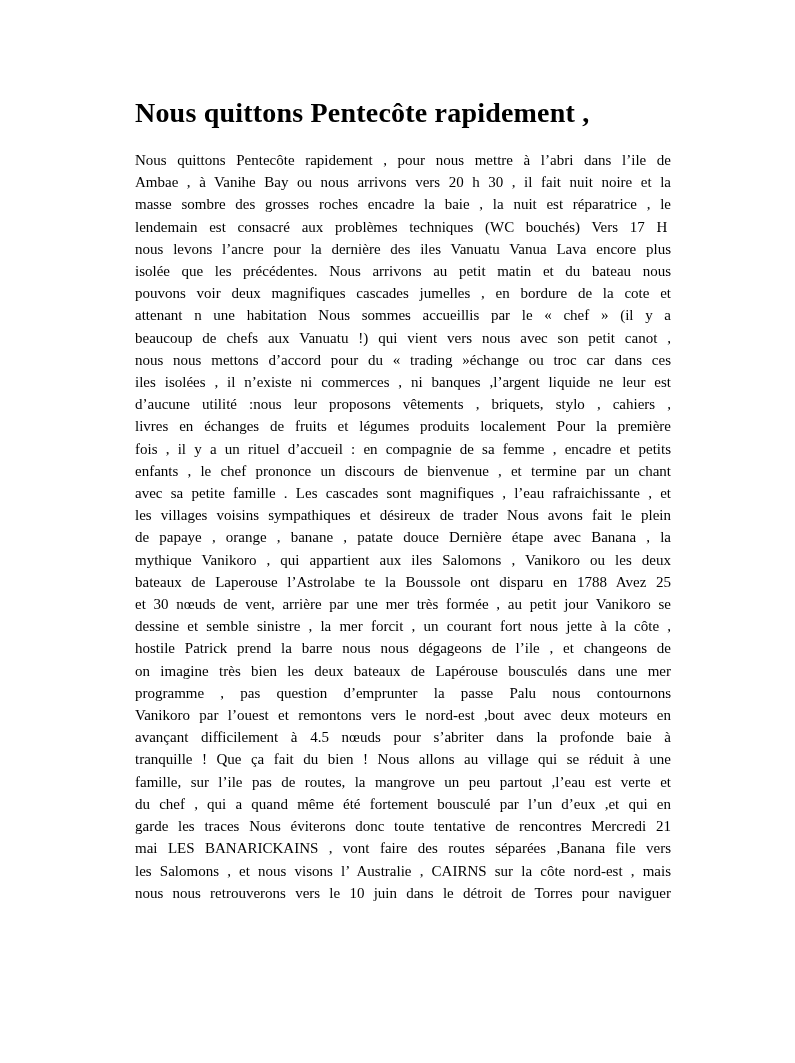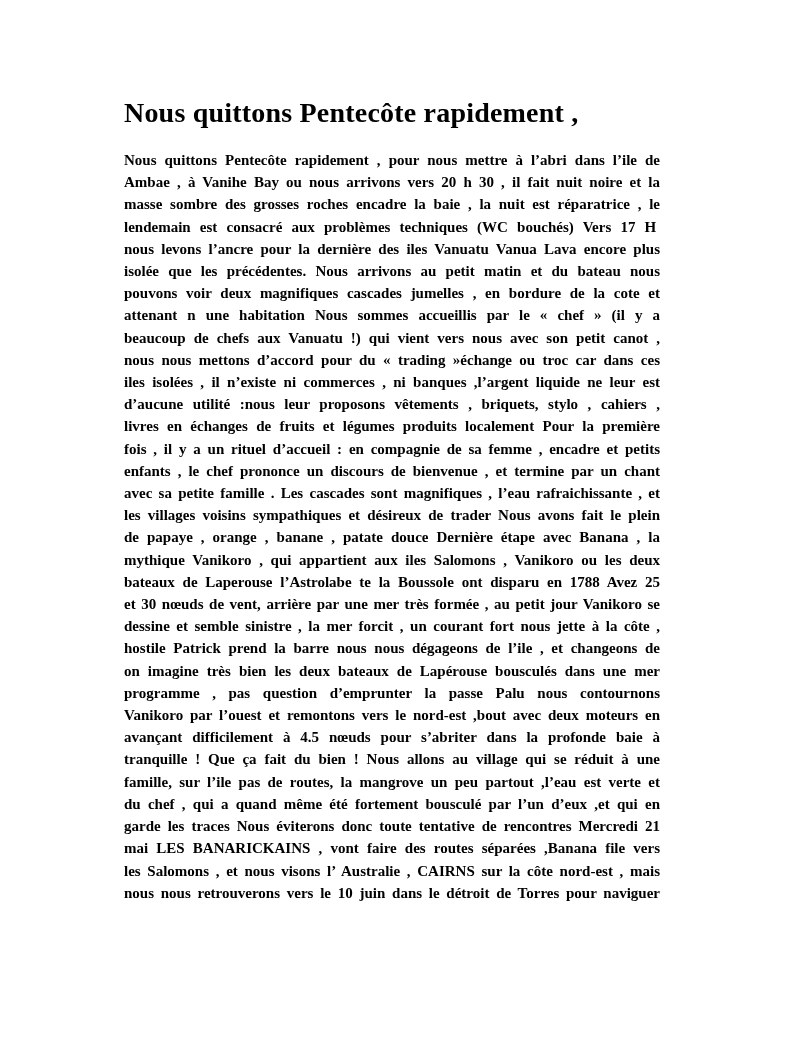--- a/index.html
+++ b/index.html
@@ -10,21 +10,21 @@
     width: 795px;
     height: 1063px;
     background: #ffffff;
     color: #000000;
     font-family: "Liberation Serif", serif;
     position: relative;
     overflow: hidden;
   }
   .content {
     position: absolute;
-    left: 124px;
+    left: 135px;
     top: 93px;
     width: 536px;
   }
   .title {
     margin: 0 0 16px 0;
     font-size: 28px;
     font-weight: bold;
     line-height: 40px;
     letter-spacing: 0.2px;
   }
@@ -32,21 +32,20 @@
     display: block;
     white-space: nowrap;
   }
   .body-text {
     font-size: 15px;
     line-height: 22.2px;
   }
   .body-text .line {
     text-align: justify;
     text-align-last: justify;
-    font-weight: bold;
   }
   .page-number {
     position: absolute;
     left: 0;
     right: 0;
     top: 1067px;
     text-align: center;
     font-size: 13px;
     color: #0f766e;
   }

